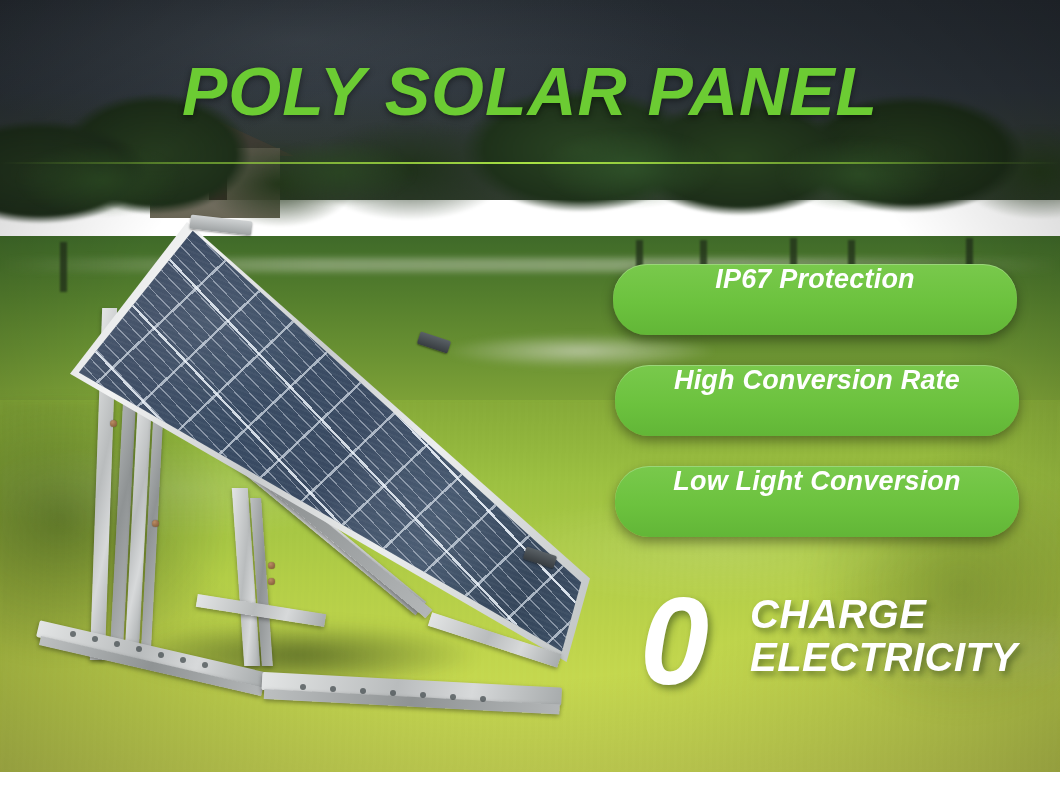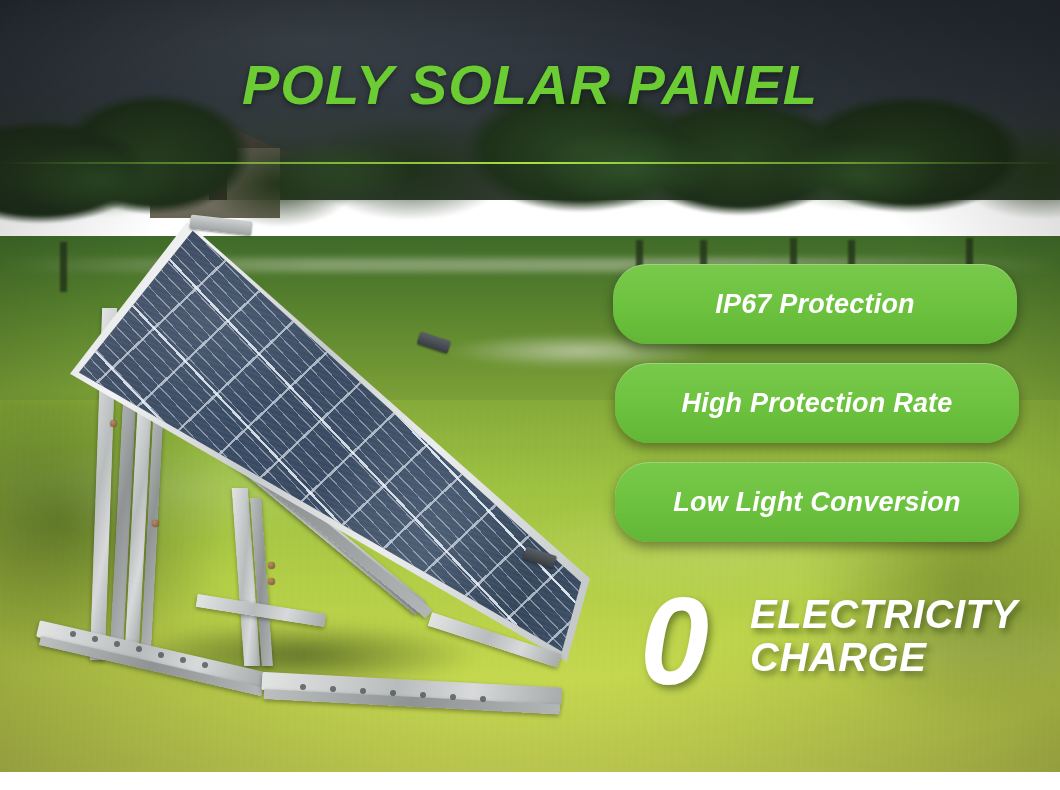--- a/index.html
+++ b/index.html
@@ -196,34 +196,34 @@
   
   .bar{ position:absolute; background:linear-gradient(100deg,#e3e5e5,#b9bcbd 45%,#d7d9da 70%,#a7abac); box-shadow:0 2px 4px rgba(0,0,0,.35); }
   .bar-dk{ position:absolute; background:linear-gradient(100deg,#bdc0c1,#8f9394 50%,#b3b6b7); box-shadow:0 2px 4px rgba(0,0,0,.35); }
   .bolt{ position:absolute; width:7px; height:7px; border-radius:50%;
          background:radial-gradient(circle at 35% 30%, #b98b63, #7a5332); box-shadow:0 0 1px rgba(0,0,0,.6); }
   .hole{ position:absolute; width:6px; height:6px; border-radius:50%; background:rgba(70,78,80,.75); }
 
   
   .title{
     position:absolute; left:0; top:57px; width:1060px; text-align:center;
-    font-size:56px; font-weight:bold; font-style:italic; letter-spacing:1px;
+    font-size:68px; font-weight:bold; font-style:italic; letter-spacing:1px;
     color:#6ccc33; line-height:1;
     text-shadow:0 2px 6px rgba(0,0,0,.45);
     white-space:nowrap;
   }
 
   
   .pills{ position:absolute; left:613px; top:264px; width:404px; }
   .pill{
-    width:404px; height:80px; border-radius:34px;
+    width:404px; height:71px; border-radius:34px;
     background:linear-gradient(180deg,#79c94c 0%,#6cc23e 55%,#62b637 100%);
     box-shadow:0 5px 12px rgba(0,0,0,.38), inset 0 1px 0 rgba(255,255,255,.25);
-    display:flex; align-items:center; justify-content:center;
-    margin-bottom:19px;
+    display:flex; justify-content:center;
+    margin-bottom:30px;
   }
   .pill span{
     color:#ffffff; font-size:27px; font-weight:bold; font-style:italic;
     letter-spacing:.2px; white-space:nowrap;
   }
   .pill.p2{ margin-left:2px; }
   .pill.p3{ margin-left:2px; }
 
   
   .zero-block{ position:absolute; left:640px; top:585px; width:400px; height:110px; }
@@ -332,29 +332,29 @@
     <div class="hole" style="left:480px; top:696px;"></div>
   </div>
 
   <div class="title">POLY SOLAR PANEL</div>
 
   <div class="pills">
     <div class="pill p1">
       <span>IP67 Protection</span>
     </div>
     <div class="pill p2">
-      <span>High Protection Rate</span>
+      <span>High Conversion Rate</span>
     </div>
     <div class="pill p3">
       <span>Low Light Conversion</span>
     </div>
   </div>
 
   <div class="zero-block">
     <div class="zero">0</div>
     <div class="zero-lines">
+      <div class="zl">CHARGE</div>
       <div class="zl">ELECTRICITY</div>
-      <div class="zl">CHARGE</div>
     </div>
   </div>
 
   <div class="bottom-white"></div>
 </div>
 
 </body></html>

